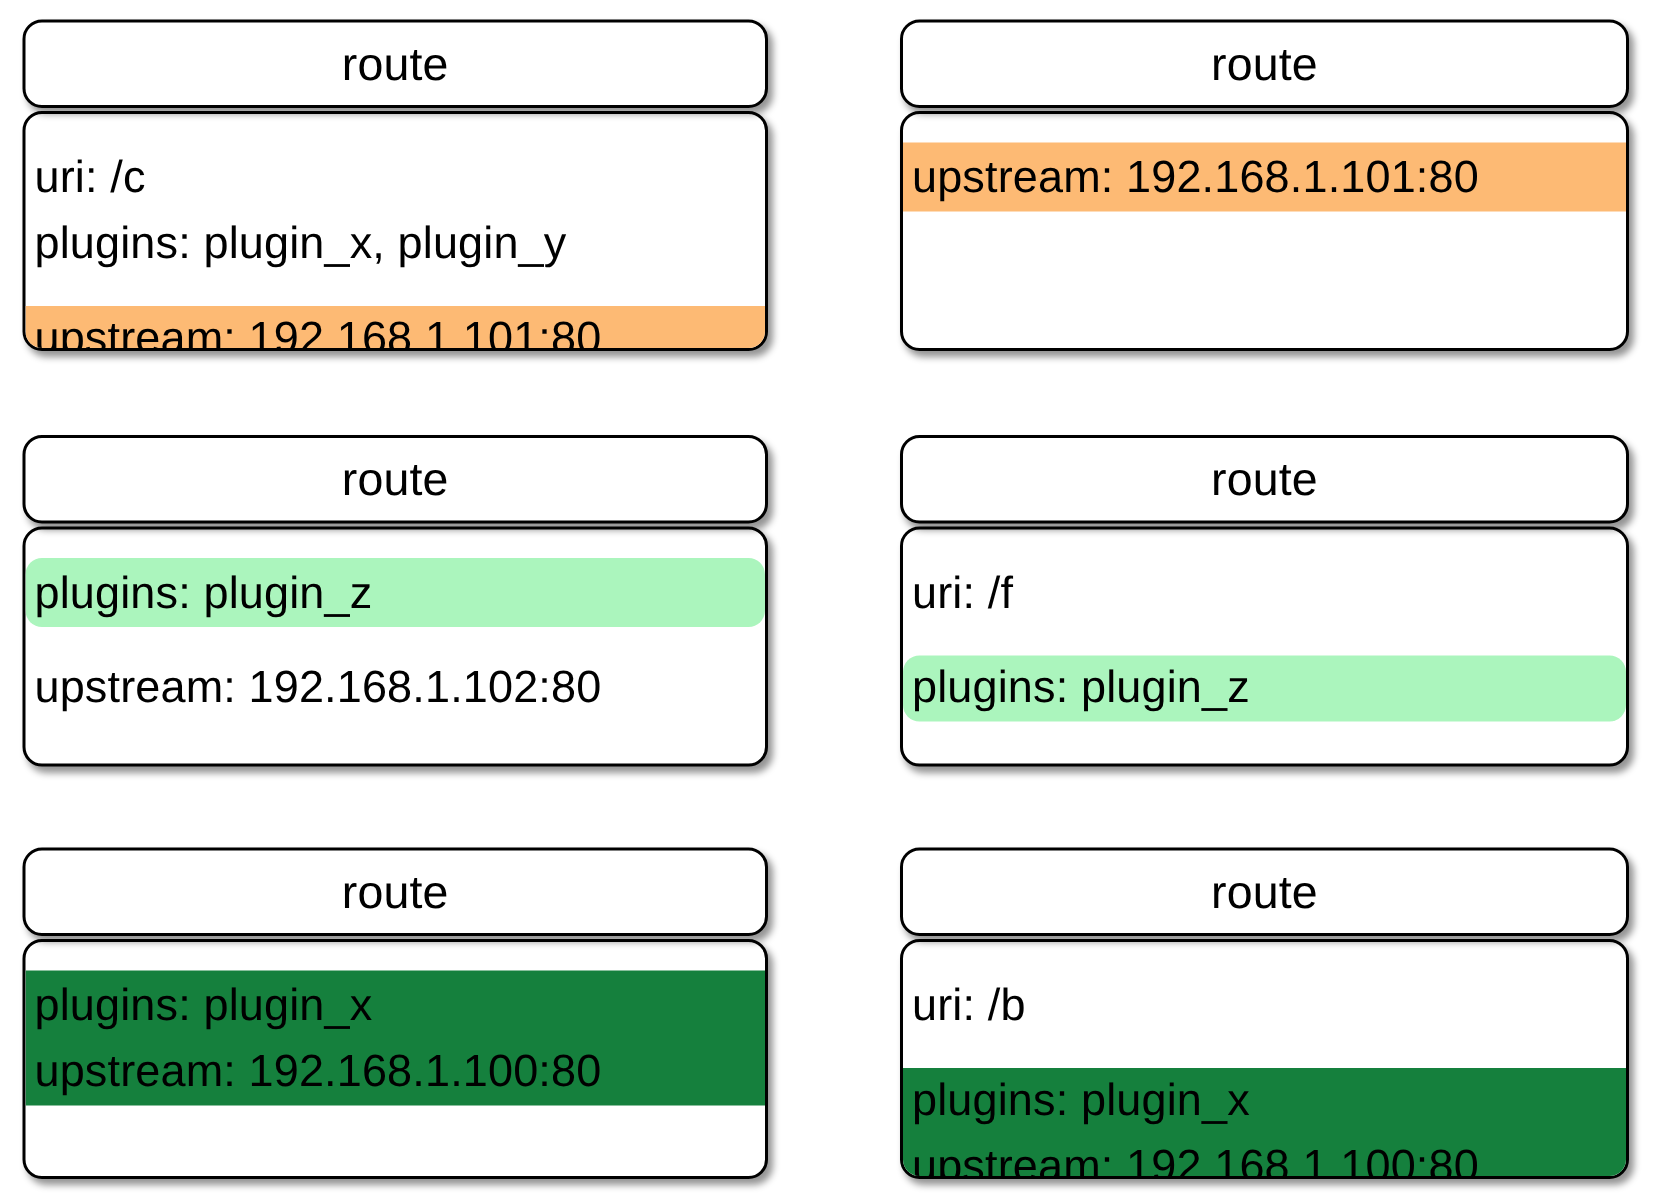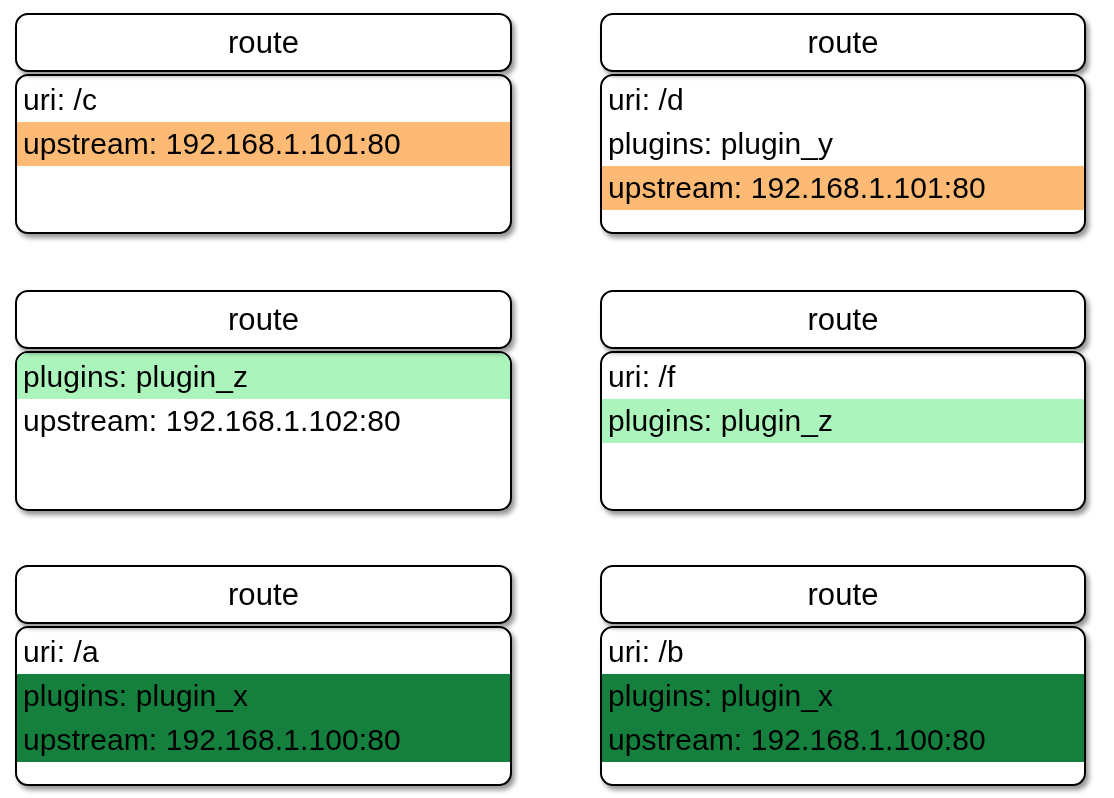--- a/index.html
+++ b/index.html
@@ -55,24 +55,25 @@
 
   .card-body {
     margin-top: 2px;
     overflow: hidden;
     padding: 0;
   }
 
   
   .rowgroup {
     position: relative;
+    margin-top: 19px;
   }
 
   .rowgroup.hl-blue  { background: #fdba74; }
-  .rowgroup.hl-green { background: #abf5bd; }
+  .rowgroup.hl-green { background: #abf5bd; border-radius: 11px; }
   .rowgroup.hl-pink  { background: #15803d; }
   .rowgroup.hl-none  { background: transparent; }
 
   .row {
     font-size: 30px;
     line-height: 30px;
     color: #000000;
     padding: 7px 0 7px 6px;
     white-space: nowrap;
     letter-spacing: 0.1px;
@@ -101,36 +102,33 @@
 
 <div id="canvas">
 
   <div class="card col-left w-left row-top">
     <div class="card-header">
       <span class="card-title">route</span>
     </div>
     <div class="card-body h-tall">
       <div class="rowgroup hl-none">
         <div class="row">uri: /c</div>
+        <div class="row">plugins: plugin_x, plugin_y</div>
       </div>
       <div class="rowgroup hl-blue">
         <div class="row">upstream: 192.168.1.101:80</div>
       </div>
     </div>
   </div>
 
   <div class="card col-right w-right row-top">
     <div class="card-header">
       <span class="card-title">route</span>
     </div>
     <div class="card-body h-tall">
-      <div class="rowgroup hl-none">
-        <div class="row">uri: /d</div>
-        <div class="row">plugins: plugin_y</div>
-      </div>
       <div class="rowgroup hl-blue">
         <div class="row">upstream: 192.168.1.101:80</div>
       </div>
     </div>
   </div>
 
   <div class="card col-left w-left row-mid">
     <div class="card-header">
       <span class="card-title">route</span>
     </div>
@@ -156,23 +154,20 @@
         <div class="row">plugins: plugin_z</div>
       </div>
     </div>
   </div>
 
   <div class="card col-left w-left row-bot">
     <div class="card-header">
       <span class="card-title">route</span>
     </div>
     <div class="card-body h-tall">
-      <div class="rowgroup hl-none">
-        <div class="row">uri: /a</div>
-      </div>
       <div class="rowgroup hl-pink">
         <div class="row">plugins: plugin_x</div>
         <div class="row">upstream: 192.168.1.100:80</div>
       </div>
     </div>
   </div>
 
   <div class="card col-right w-right row-bot">
     <div class="card-header">
       <span class="card-title">route</span>

